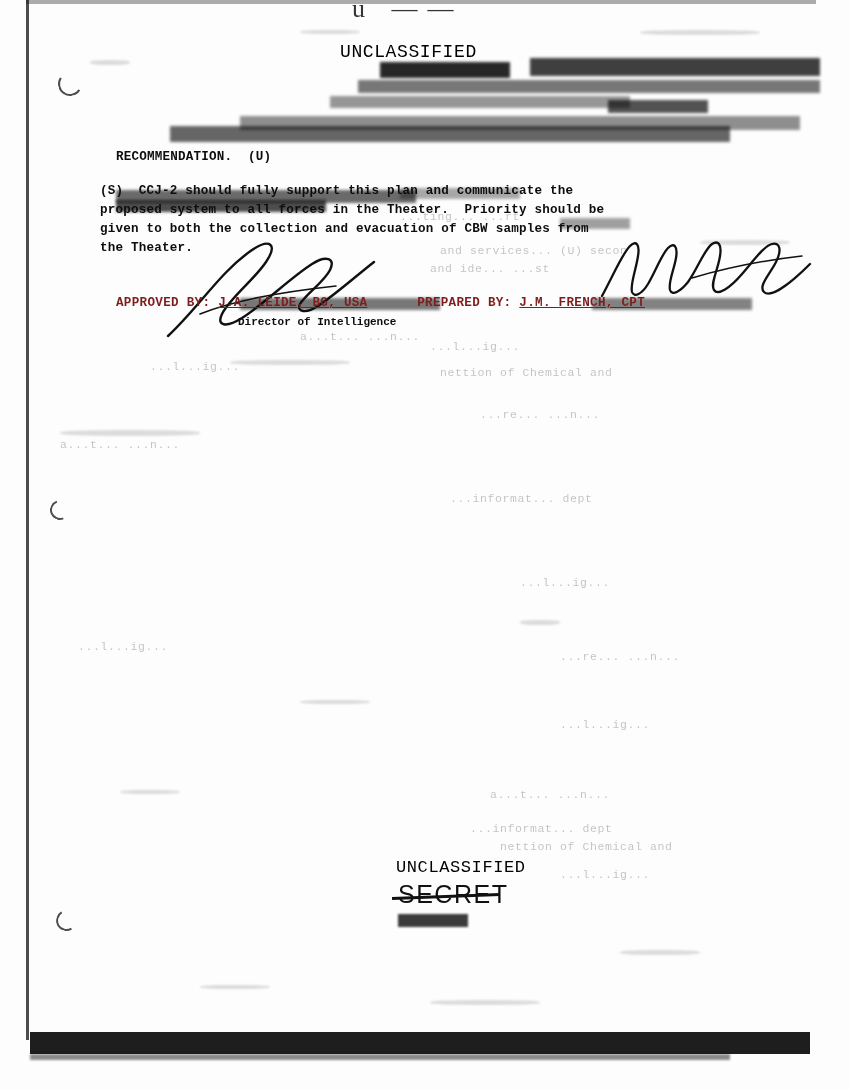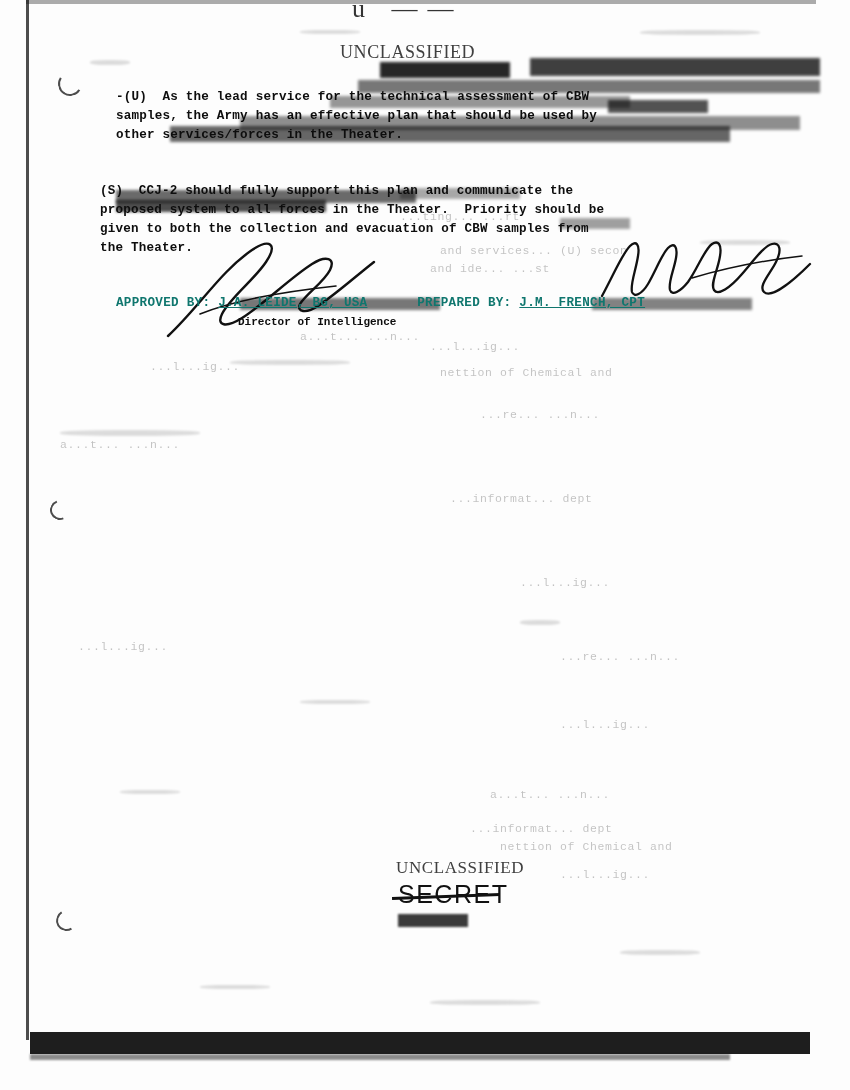--- a/index.html
+++ b/index.html
@@ -86,24 +86,24 @@
     font-family: "Liberation Serif", serif;
     font-size: 26px;
     letter-spacing: 10px;
     color: #111;
     opacity: 0.85;
   }
 
   
   .stamp {
     position: absolute;
-    font-family: Liberation Serif, serif;
+    font-family: Liberation Mono, monospace;
     font-size: 18px;
     letter-spacing: 0.6px;
-    color: #404040;
+    color: #000000;
   }
   .stamp.top { left: 340px; top: 42px; }
   .stamp.bottom { left: 396px; top: 858px; font-size: 17px; }
 
   .secret-strike {
     position: absolute;
     left: 398px;
     top: 880px;
     font-family: "Liberation Sans", sans-serif;
     font-size: 25px;
@@ -146,21 +146,21 @@
 
   .signature-line {
     position: absolute;
     left: 116px;
     top: 296px;
     width: 680px;
     font-family: "Liberation Mono", monospace;
     font-size: 12.6px;
     font-weight: bold;
     letter-spacing: 0.3px;
-    color: #0f766e;
+    color: #7f1d1d;
   }
   .signature-line .ul {
     text-decoration: underline;
   }
   .sig-title {
     position: absolute;
     left: 238px;
     top: 316px;
     font-family: "Liberation Mono", monospace;
     font-size: 11px;
@@ -232,24 +232,22 @@
   <div class="stamp top">UNCLASSIFIED</div>
 
   <div class="blob b1"></div>
   <div class="blob b2"></div>
   <div class="blob b3"></div>
   <div class="blob b4"></div>
   <div class="blob b5"></div>
   <div class="blob b6"></div>
   <div class="blob b7"></div>
 
-  <div class="body-text p1">-(U)  As the lead service for the technical assessment of CBW
-samples, the Army has an effective plan that should be used by
-other services/forces in the Theater.</div>
-
+
+  <div class="body-text p2">RECOMMENDATION.  (U)</div>
 
   <div class="blob b8"></div>
   <div class="blob b9"></div>
   <div class="blob b10"></div>
   <div class="blob b11"></div>
 
   <div class="body-text p3">(S)  CCJ-2 should fully support this plan and communicate the
 proposed system to all forces in the Theater.  Priority should be
 given to both the collection and evacuation of CBW samples from
 the Theater.</div>

